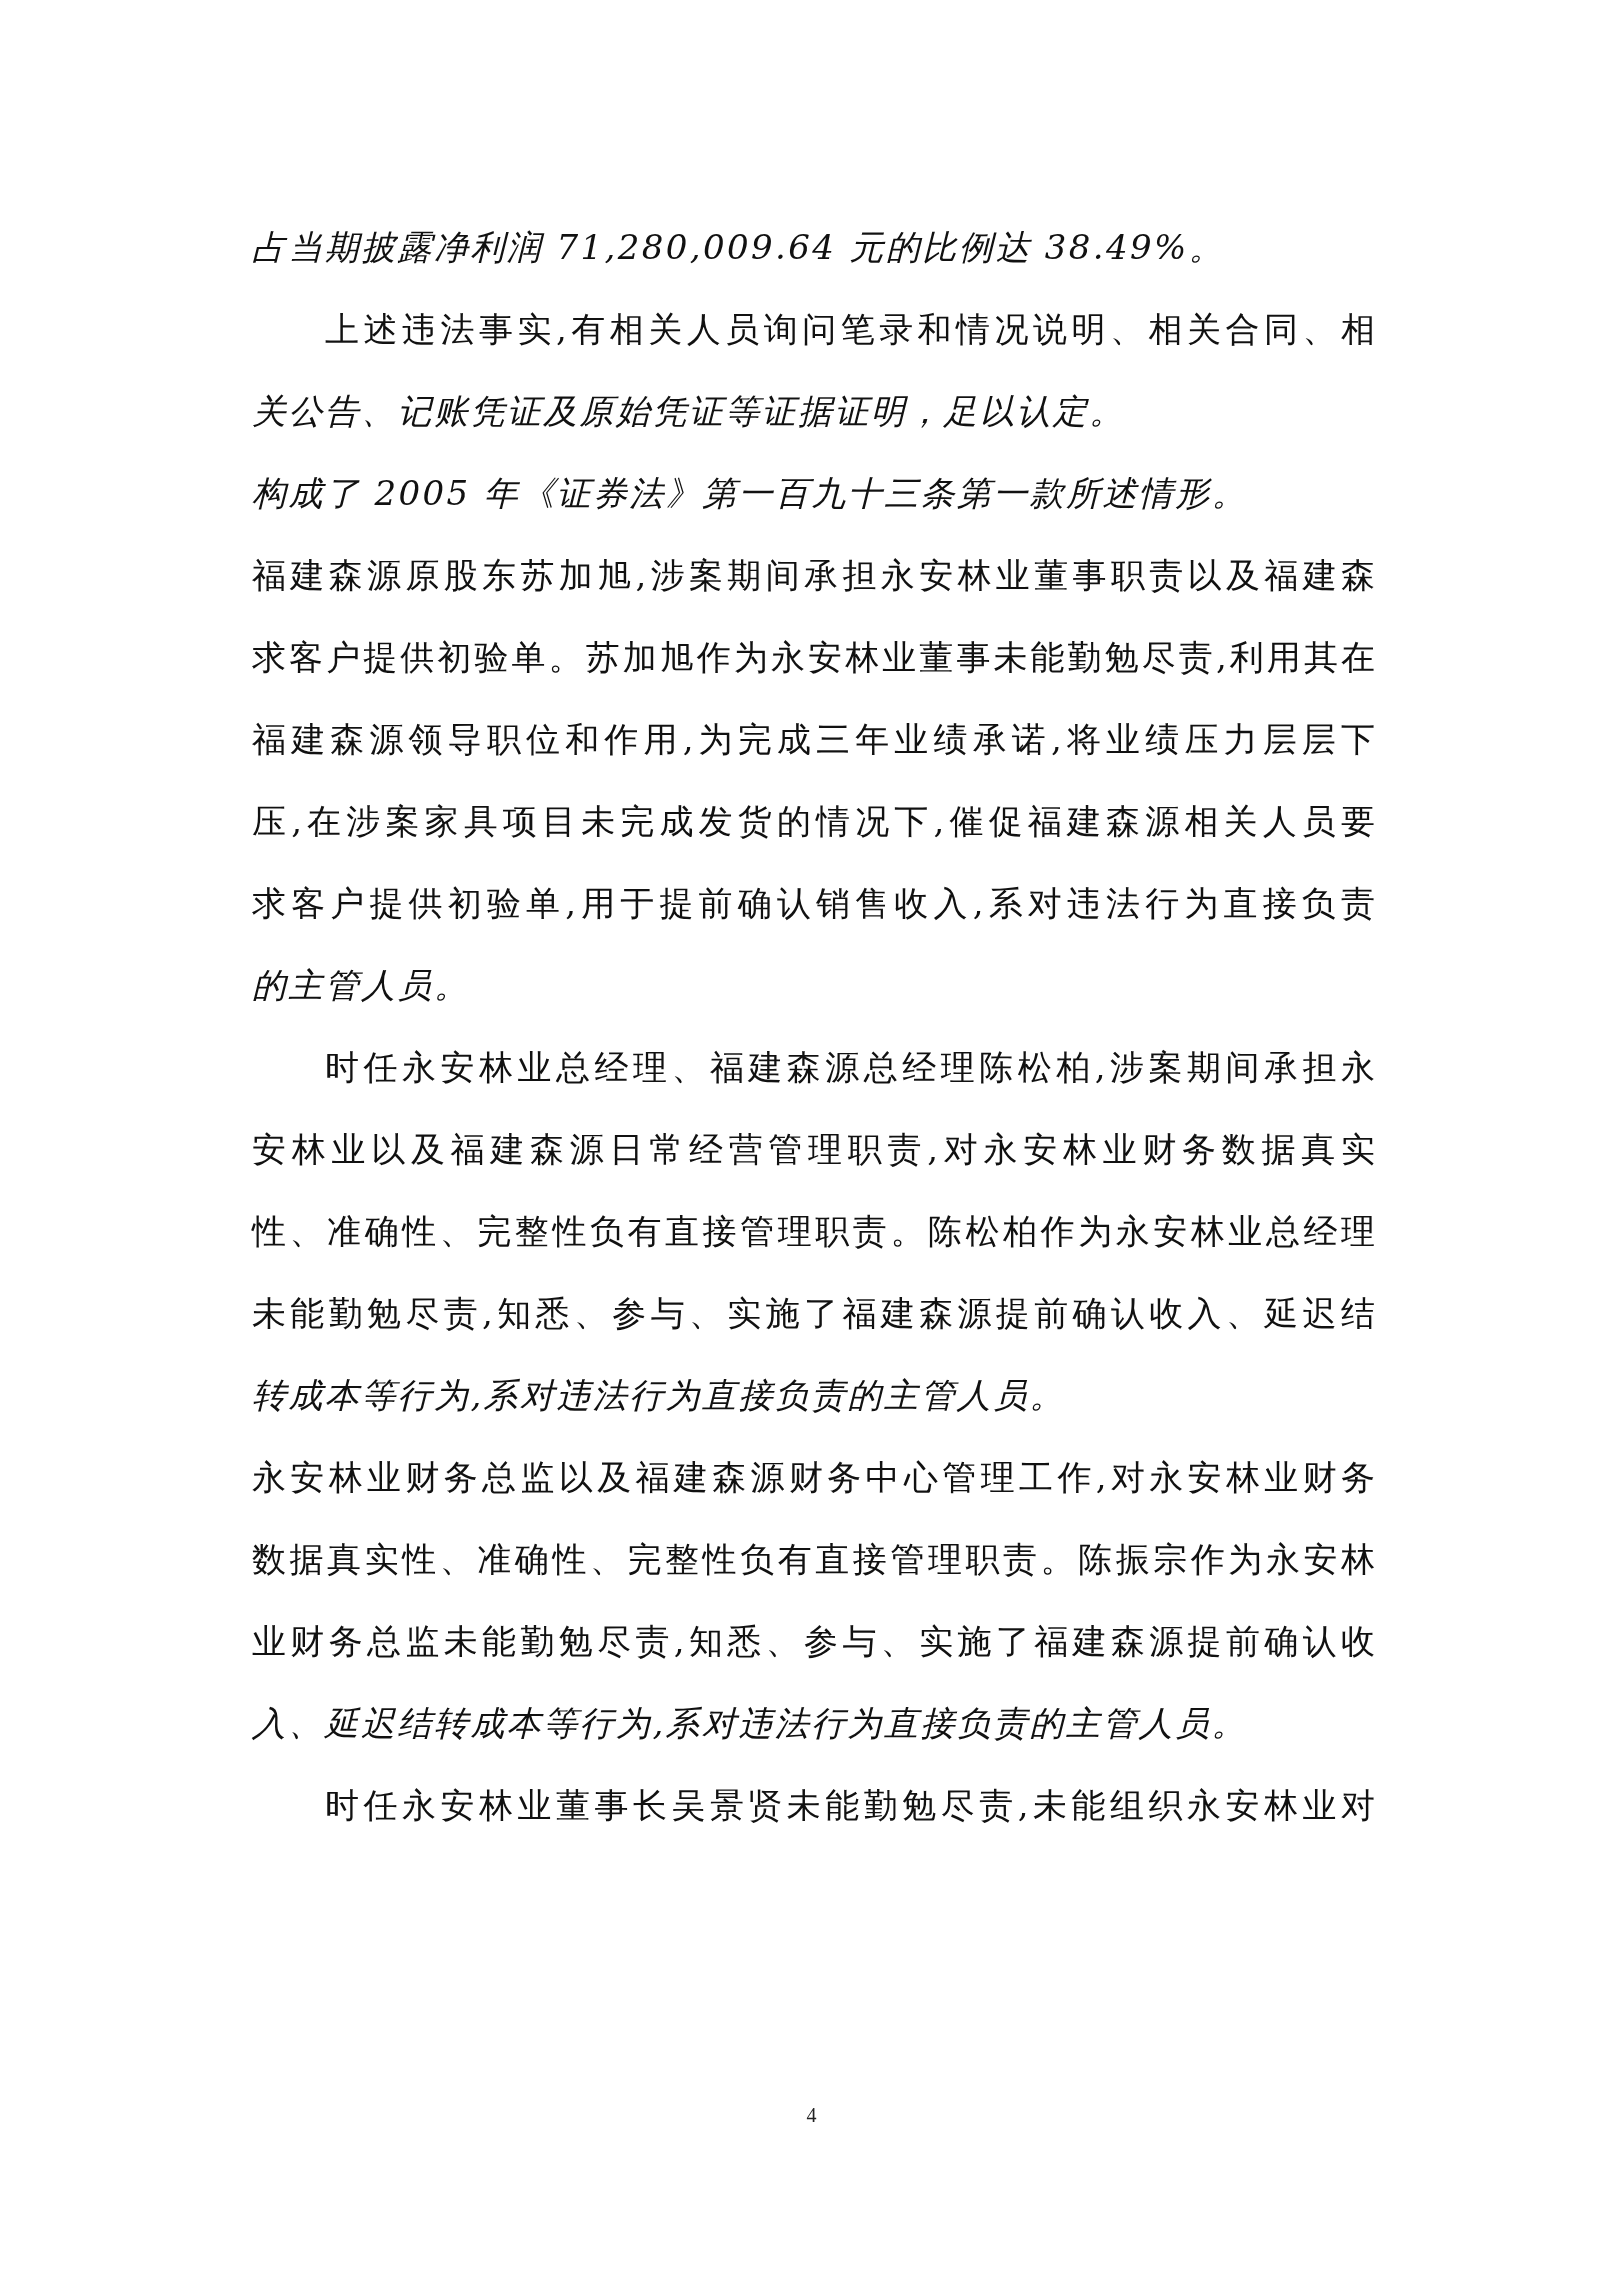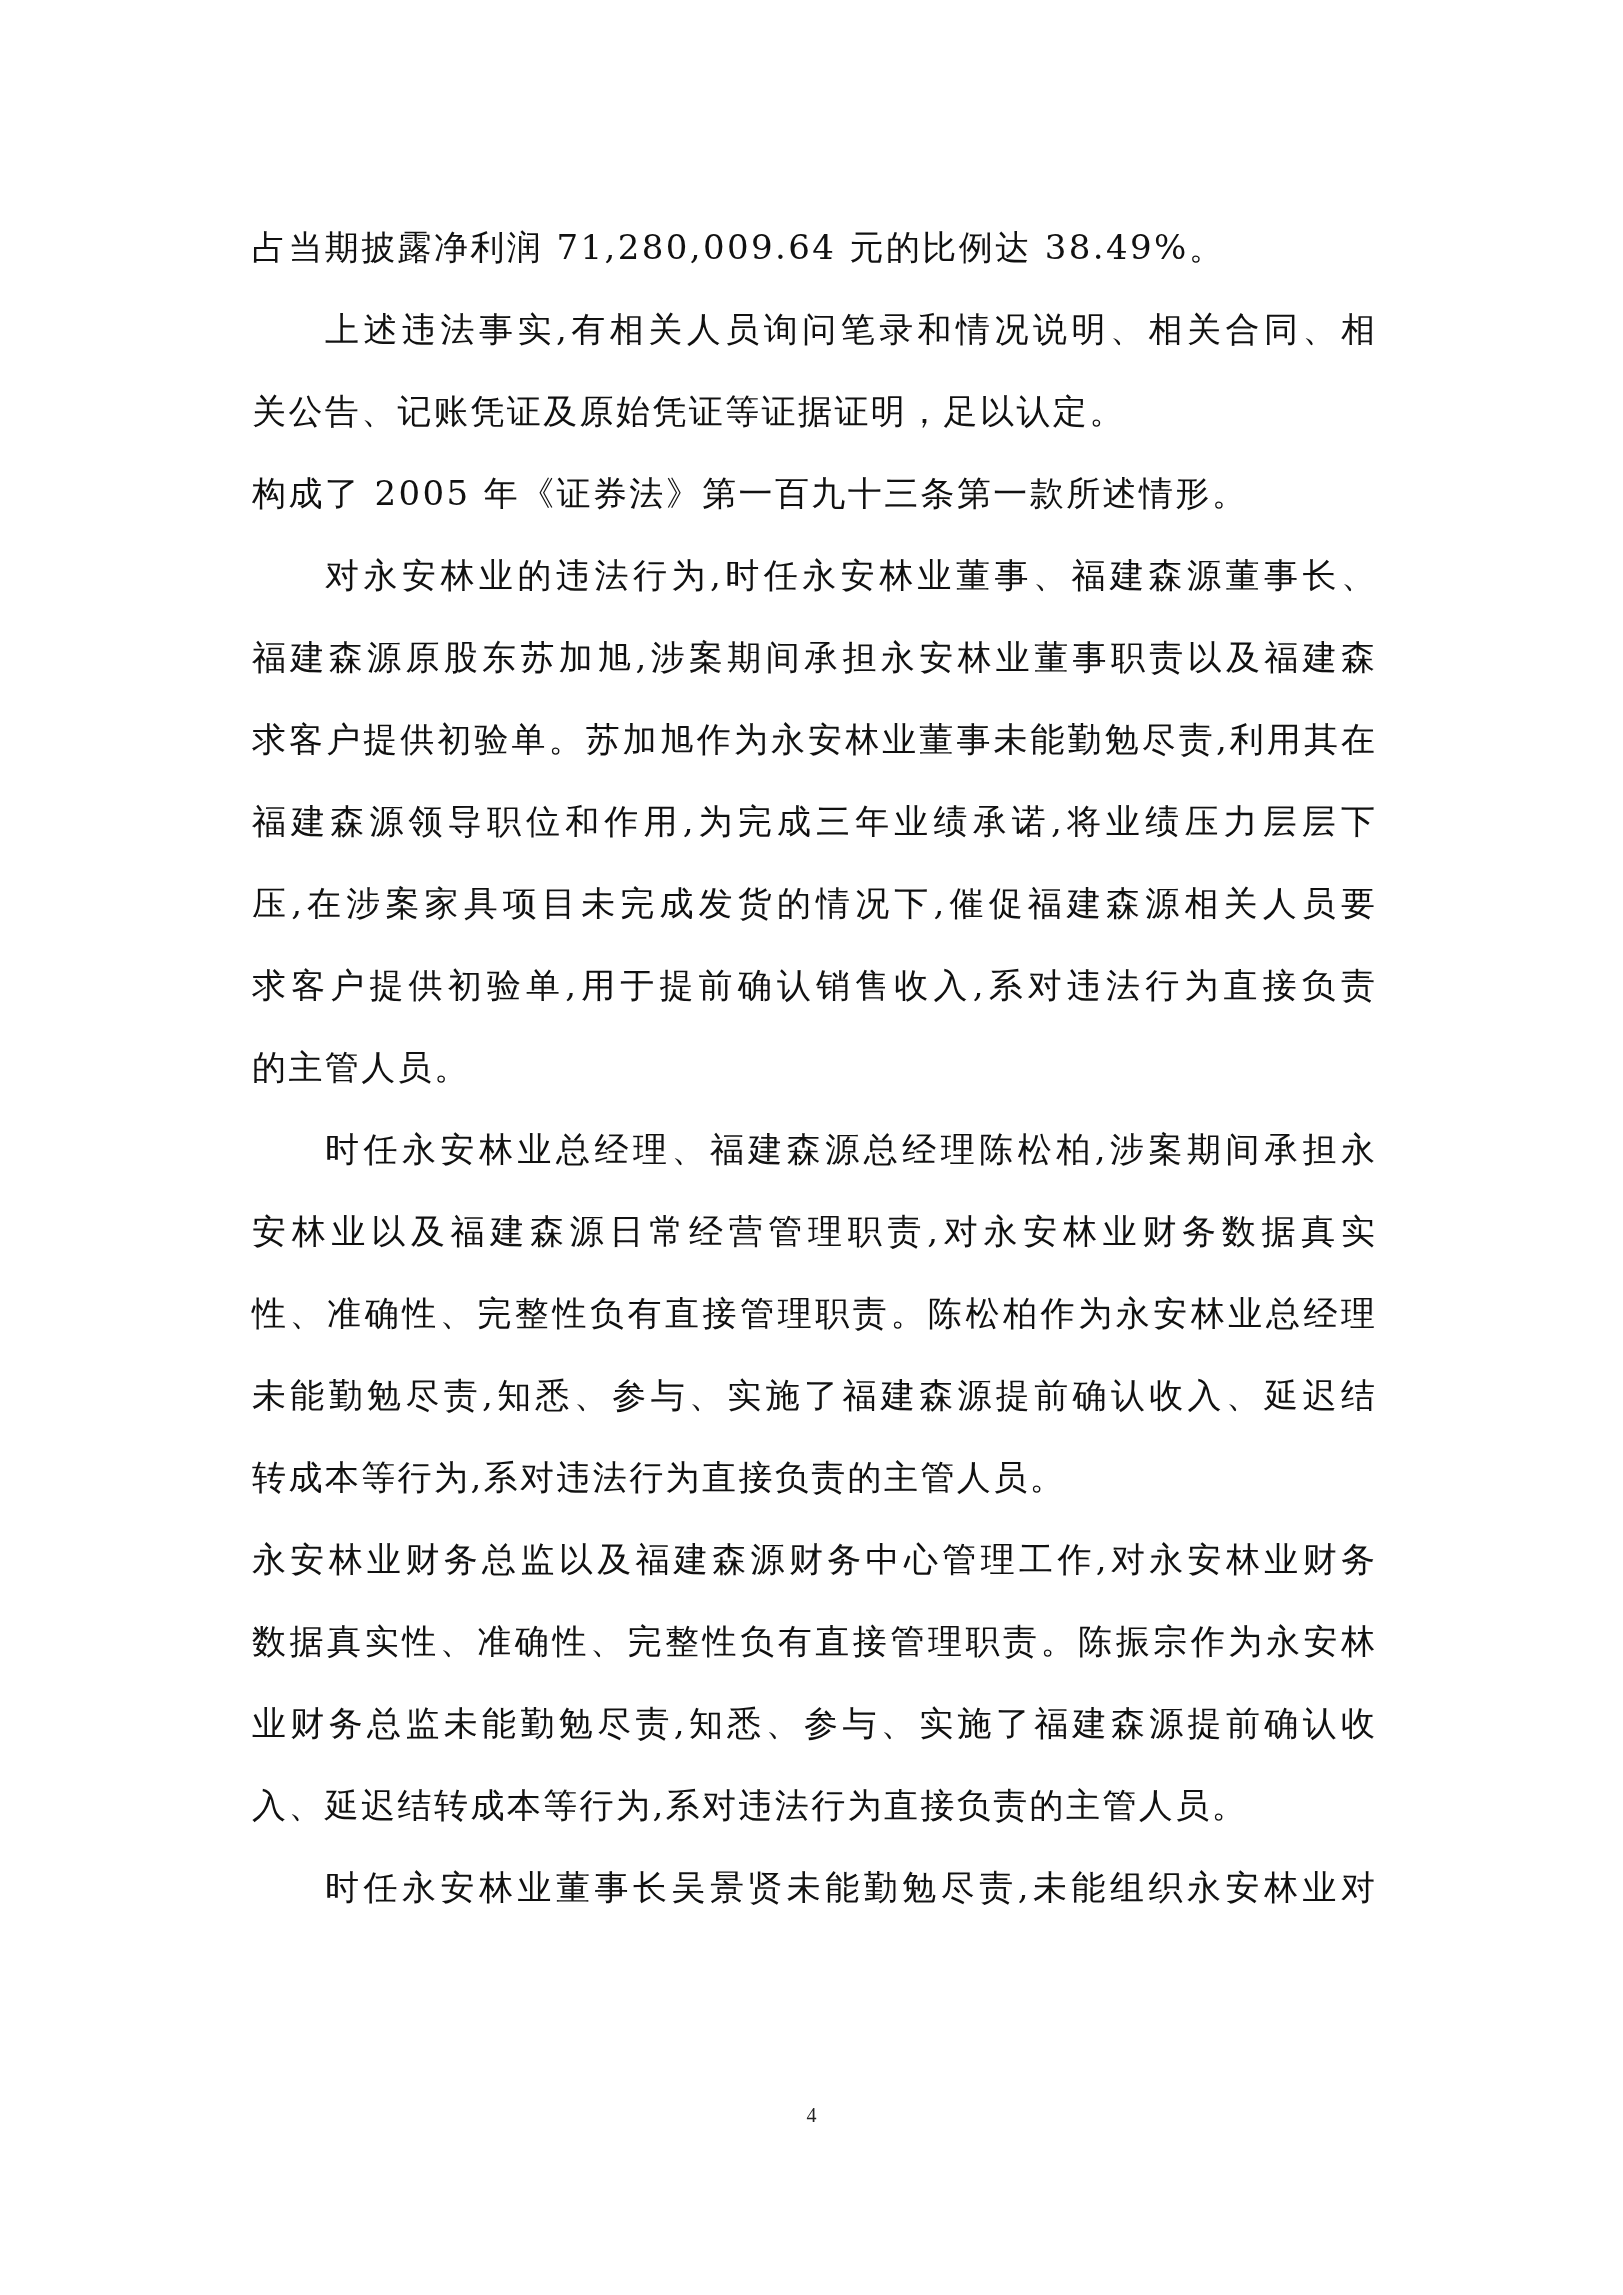--- a/index.html
+++ b/index.html
@@ -39,20 +39,21 @@
       text-align-last: justify;
       overflow: visible;
     }
     .line.indent {
       padding-left: 73px;
     }
     .line.last {
       text-align: left;
       text-align-last: left;
       letter-spacing: 2.4px;
+      font-style: italic;
     }
     .page-number {
       position: absolute;
       left: 0;
       width: 1623px;
       top: 2104px;
       text-align: center;
       font-family: "Liberation Serif", "DejaVu Serif", serif;
       font-size: 20px;
       color: #222222;
@@ -60,21 +61,20 @@
   </style>
 </head>
 <body>
 
 <div class="page">
   <div class="text-block">
     <span class="line last">占当期披露净利润 71,280,009.64 元的比例达 38.49%。</span>
     <span class="line indent">上述违法事实,有相关人员询问笔录和情况说明、相关合同、相</span>
     <span class="line last">关公告、记账凭证及原始凭证等证据证明，足以认定。</span>
     <span class="line last">构成了 2005 年《证券法》第一百九十三条第一款所述情形。</span>
-    <span class="line indent">对永安林业的违法行为,时任永安林业董事、福建森源董事长、</span>
     <span class="line">福建森源原股东苏加旭,涉案期间承担永安林业董事职责以及福建森</span>
     <span class="line">求客户提供初验单。苏加旭作为永安林业董事未能勤勉尽责,利用其在</span>
     <span class="line">福建森源领导职位和作用,为完成三年业绩承诺,将业绩压力层层下</span>
     <span class="line">压,在涉案家具项目未完成发货的情况下,催促福建森源相关人员要</span>
     <span class="line">求客户提供初验单,用于提前确认销售收入,系对违法行为直接负责</span>
     <span class="line last">的主管人员。</span>
     <span class="line indent">时任永安林业总经理、福建森源总经理陈松柏,涉案期间承担永</span>
     <span class="line">安林业以及福建森源日常经营管理职责,对永安林业财务数据真实</span>
     <span class="line">性、准确性、完整性负有直接管理职责。陈松柏作为永安林业总经理</span>
     <span class="line">未能勤勉尽责,知悉、参与、实施了福建森源提前确认收入、延迟结</span>

